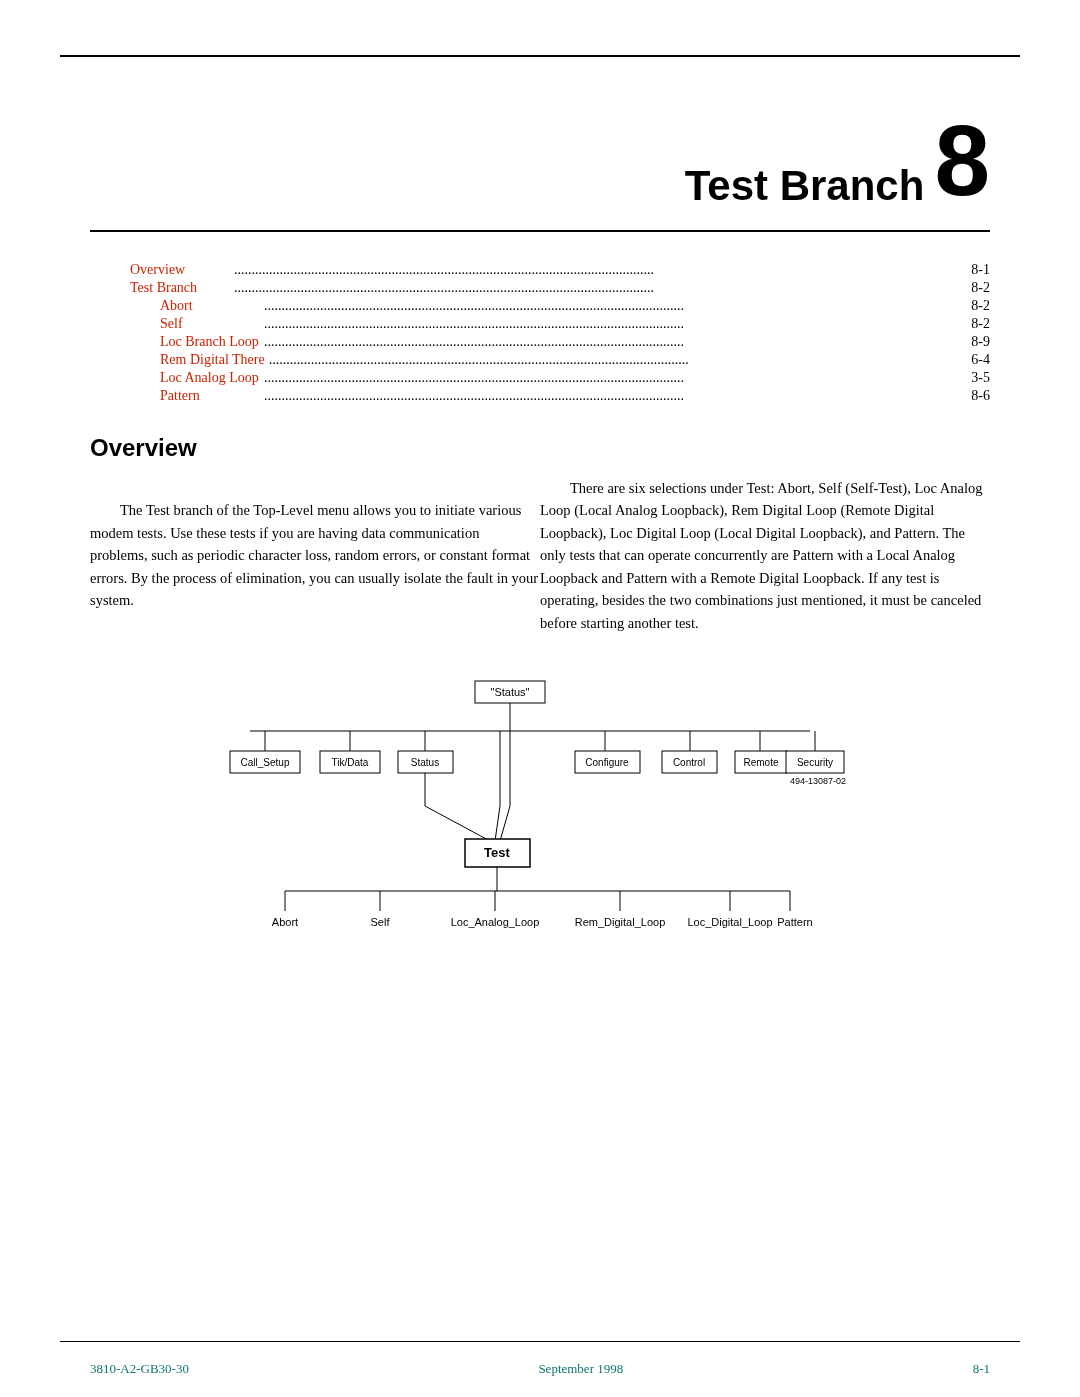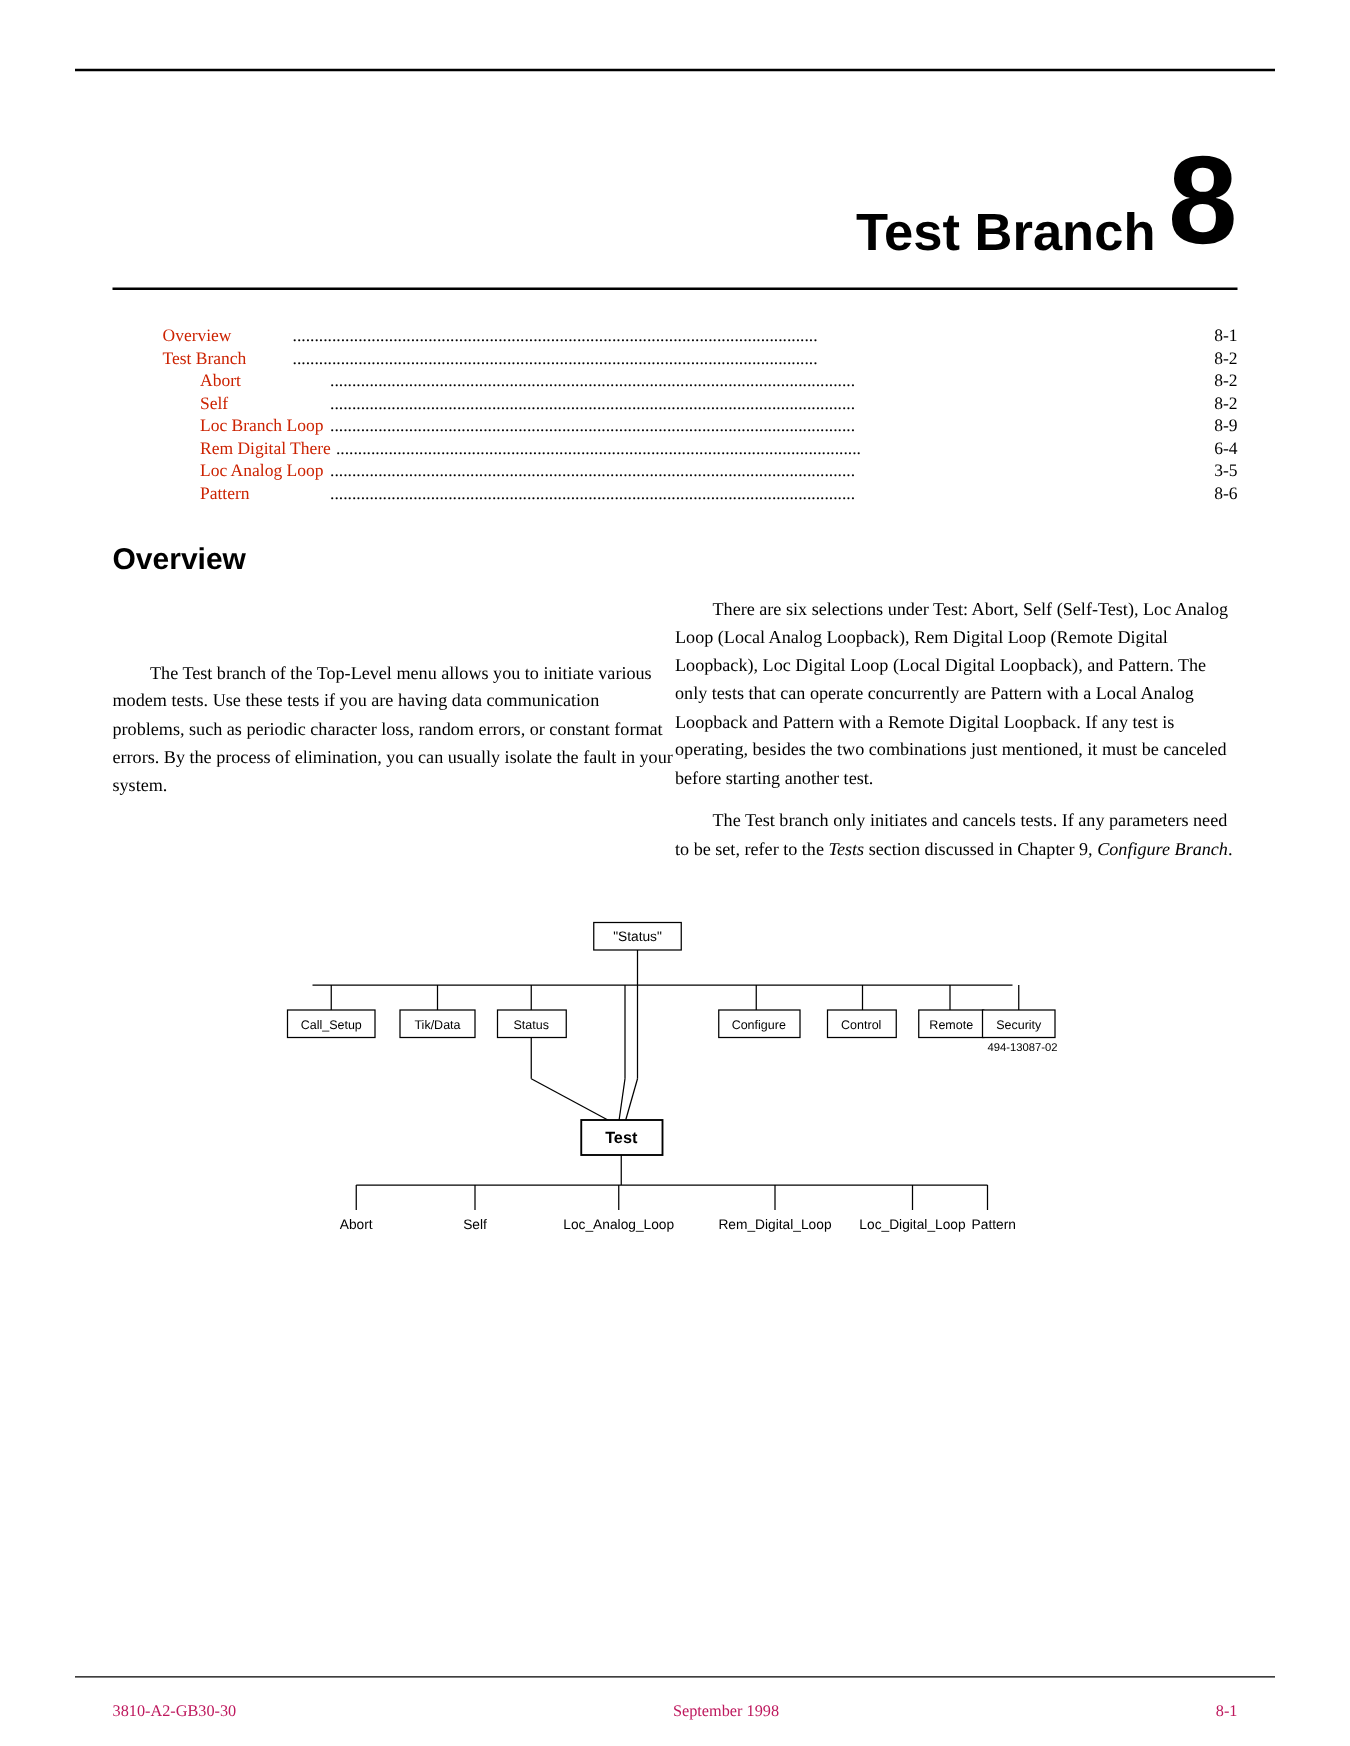--- a/index.html
+++ b/index.html
@@ -148,21 +148,21 @@
 
     
     .page-footer {
       position: absolute;
       bottom: 20px;
       left: 90px;
       right: 90px;
       display: flex;
       justify-content: space-between;
       font-size: 13px;
-      color: #be185d;
+      color: #0f766e;
     }
 
     
     .diagram-svg {
       font-family: Arial, Helvetica, sans-serif;
       font-size: 11px;
     }
   </style>
 </head>
 <body>
@@ -224,21 +224,20 @@
 
     <div class="content-columns">
       <div class="col-left">
         <div class="body-text">
           <p>The Test branch of the Top-Level menu allows you to initiate various modem tests. Use these tests if you are having data communication problems, such as periodic character loss, random errors, or constant format errors. By the process of elimination, you can usually isolate the fault in your system.</p>
         </div>
       </div>
       <div class="col-right">
         <div class="body-text">
           <p>There are six selections under Test: Abort, Self (Self-Test), Loc Analog Loop (Local Analog Loopback), Rem Digital Loop (Remote Digital Loopback), Loc Digital Loop (Local Digital Loopback), and Pattern. The only tests that can operate concurrently are Pattern with a Local Analog Loopback and Pattern with a Remote Digital Loopback. If any test is operating, besides the two combinations just mentioned, it must be canceled before starting another test.</p>
-          <p>The Test branch only initiates and cancels tests. If any parameters need to be set, refer to the <span class="italic">Tests</span> section discussed in Chapter 9, <span class="italic">Configure Branch</span>.</p>
         </div>
       </div>
     </div>
   </div>
 
   <div class="diagram-container">
     <svg class="diagram-svg" width="700" height="280" viewBox="0 0 700 280">
 
       <rect x="285" y="5" width="70" height="22" fill="white" stroke="black" stroke-width="1"></rect>
       <text x="320" y="20" text-anchor="middle" font-size="11" font-family="Arial">"Status"</text>

